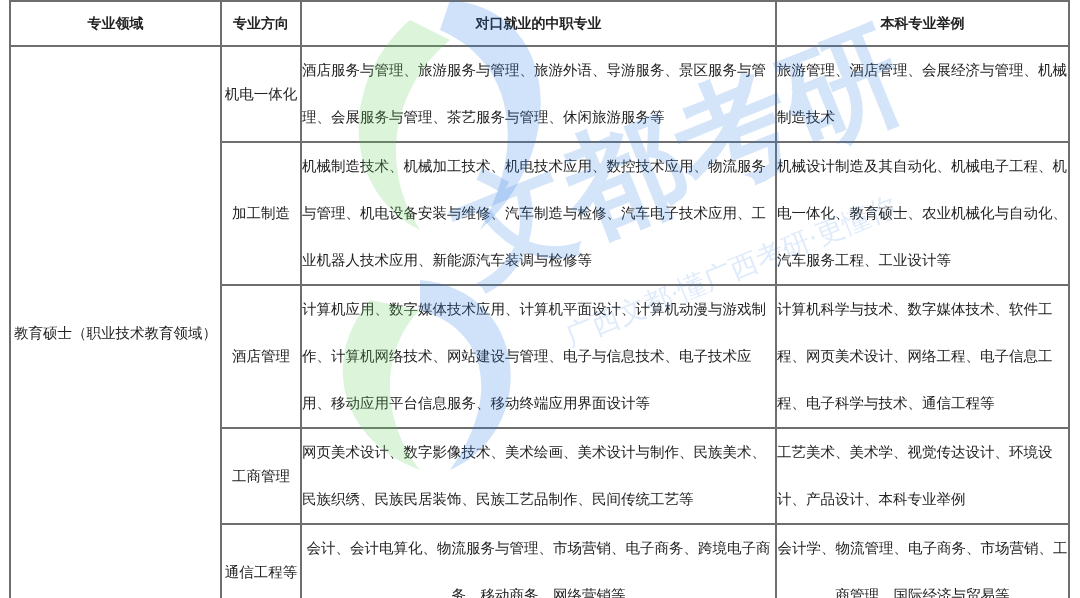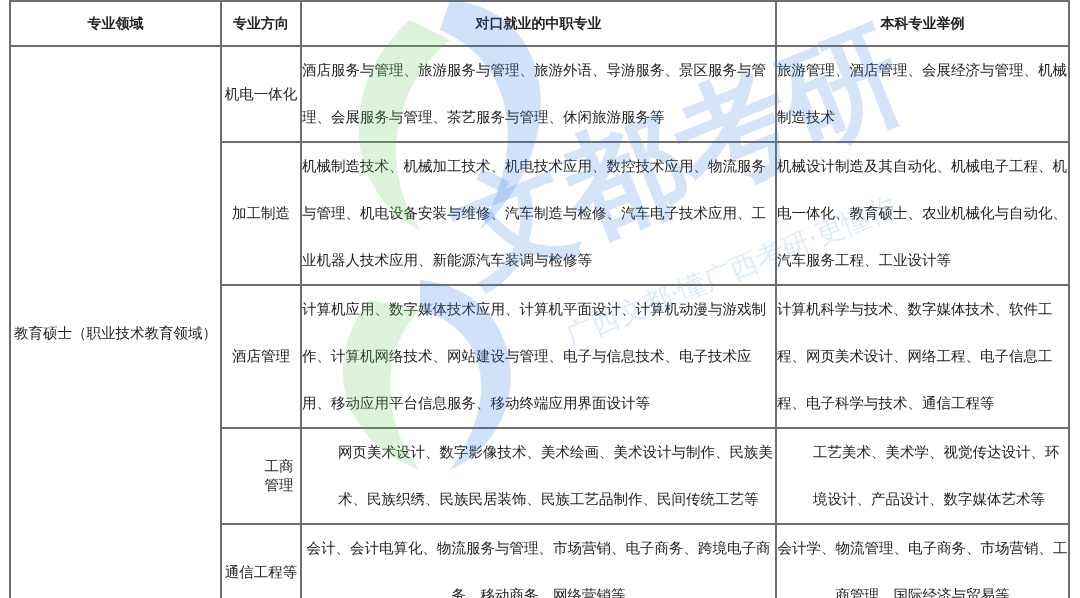--- a/index.html
+++ b/index.html
@@ -19,21 +19,21 @@
   }
   table.major-table th {
     height: 43px; font-weight: bold; text-align: center; font-size: 14px;
   }
   td.field-cell { text-align: center; padding-left: 1px; white-space: nowrap; }
   td.direction-cell { text-align: center; }
   td.text-cell { text-align: left; line-height: 47px; padding-left: 0; word-break: break-all; margin-left: 24px; }
   tr.r1 td { height: 86px; }
   tr.r2 td { height: 131px; }
   tr.r3 td { height: 131px; }
-  tr.r4 td { height: 87px; padding-left: 36px; }
+  tr.r4 td { height: 87px; }
   tr.r5 td { height: 88px; text-align: center; }
 </style>
 </head>
 <body>
 
 <table class="major-table">
   <colgroup>
     <col style="width:211px">
     <col style="width:80px">
     <col style="width:475px">
@@ -60,21 +60,21 @@
       <td class="text-cell">机械设计制造及其自动化、机械电子工程、机电一体化、教育硕士、农业机械化与自动化、汽车服务工程、工业设计等</td>
     </tr>
     <tr class="r3">
       <td class="direction-cell">酒店管理</td>
       <td class="text-cell">计算机应用、数字媒体技术应用、计算机平面设计、计算机动漫与游戏制作、计算机网络技术、网站建设与管理、电子与信息技术、电子技术应用、移动应用平台信息服务、移动终端应用界面设计等</td>
       <td class="text-cell">计算机科学与技术、数字媒体技术、软件工程、网页美术设计、网络工程、电子信息工程、电子科学与技术、通信工程等</td>
     </tr>
     <tr class="r4">
       <td class="direction-cell">工商管理</td>
       <td class="text-cell">网页美术设计、数字影像技术、美术绘画、美术设计与制作、民族美术、民族织绣、民族民居装饰、民族工艺品制作、民间传统工艺等</td>
-      <td class="text-cell">工艺美术、美术学、视觉传达设计、环境设计、产品设计、数字媒体艺术等</td>
+      <td class="text-cell">工艺美术、美术学、视觉传达设计、环境设计、产品设计、本科专业举例</td>
     </tr>
     <tr class="r5">
       <td class="direction-cell">通信工程等</td>
       <td class="text-cell">会计、会计电算化、物流服务与管理、市场营销、电子商务、跨境电子商务、移动商务、网络营销等</td>
       <td class="text-cell">会计学、物流管理、电子商务、市场营销、工商管理、国际经济与贸易等</td>
     </tr>
   </tbody>
 </table>
 
 <svg class="watermark" style="left:300px; top:0px;" width="480" height="598" viewBox="0 0 480 598">

